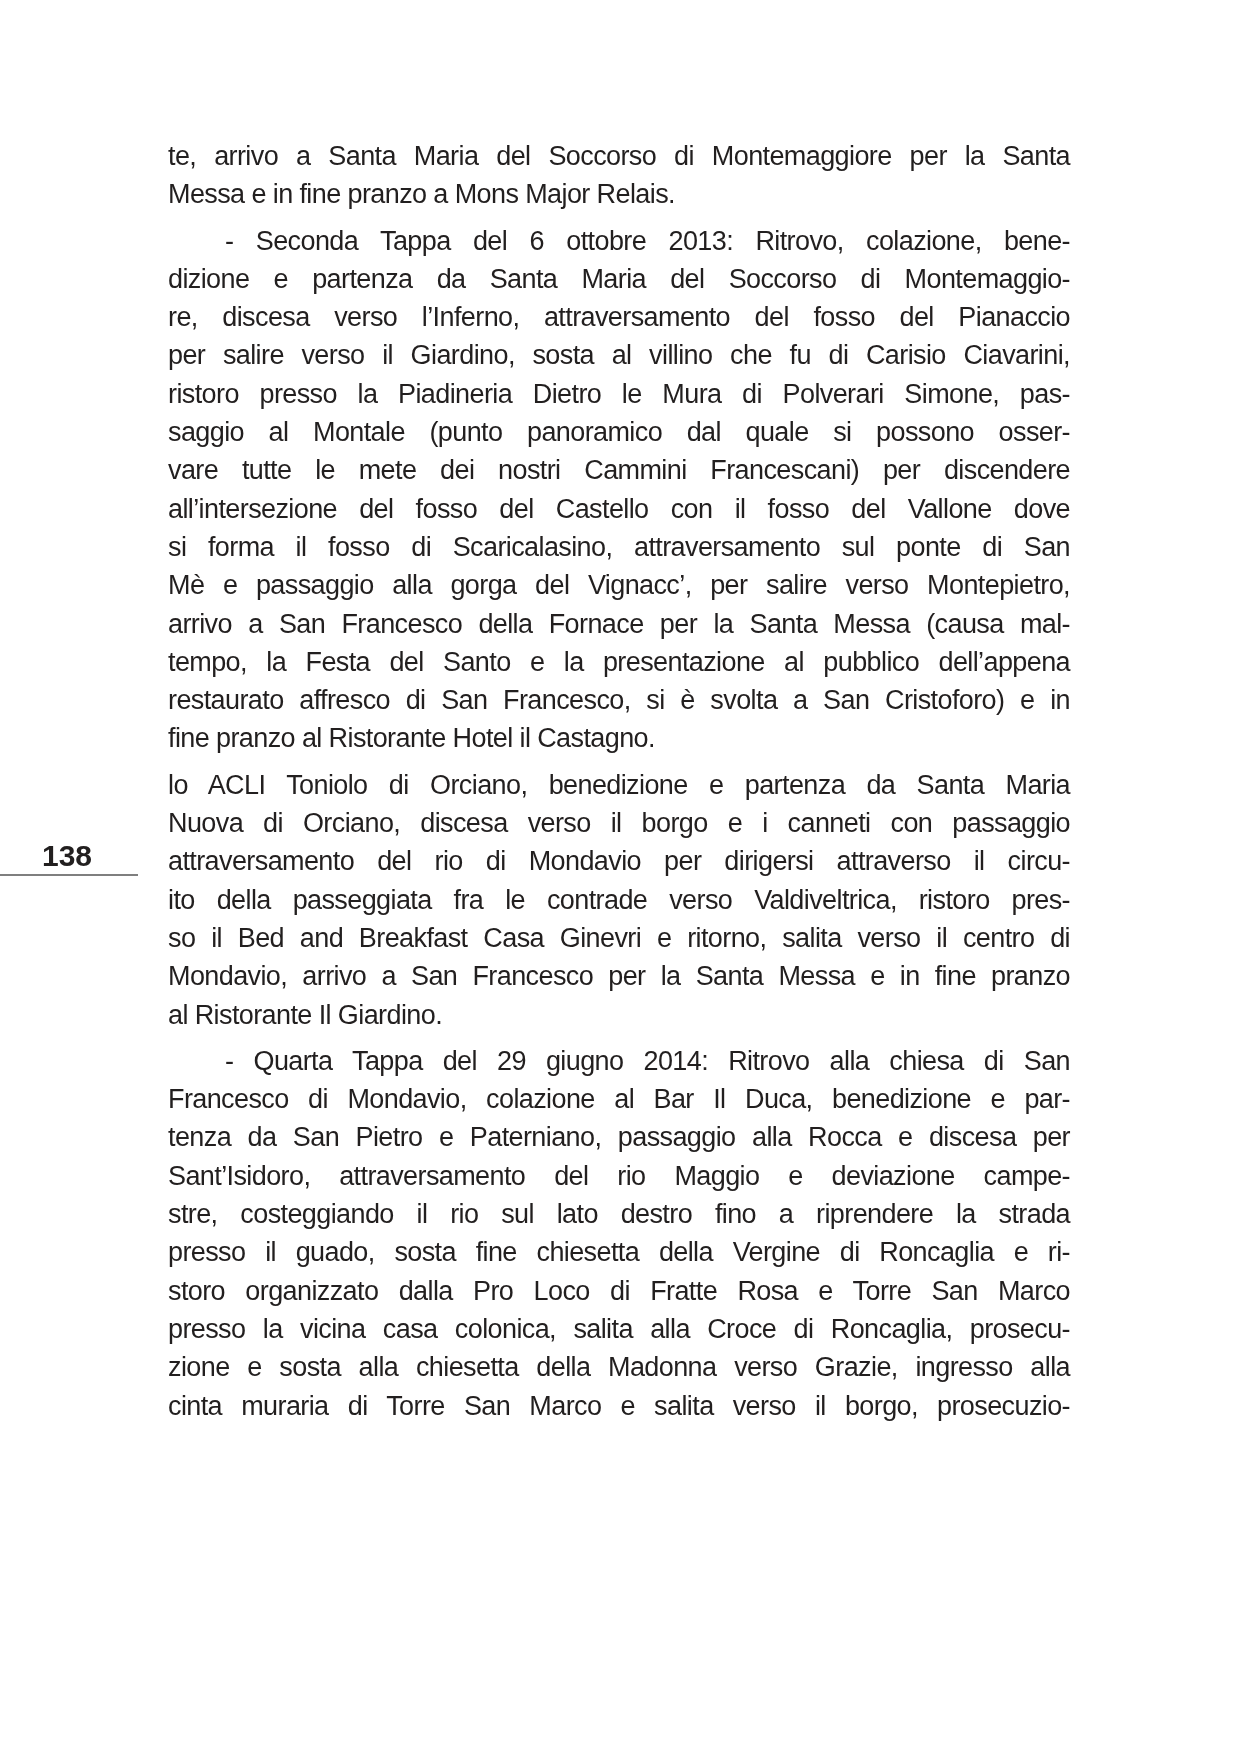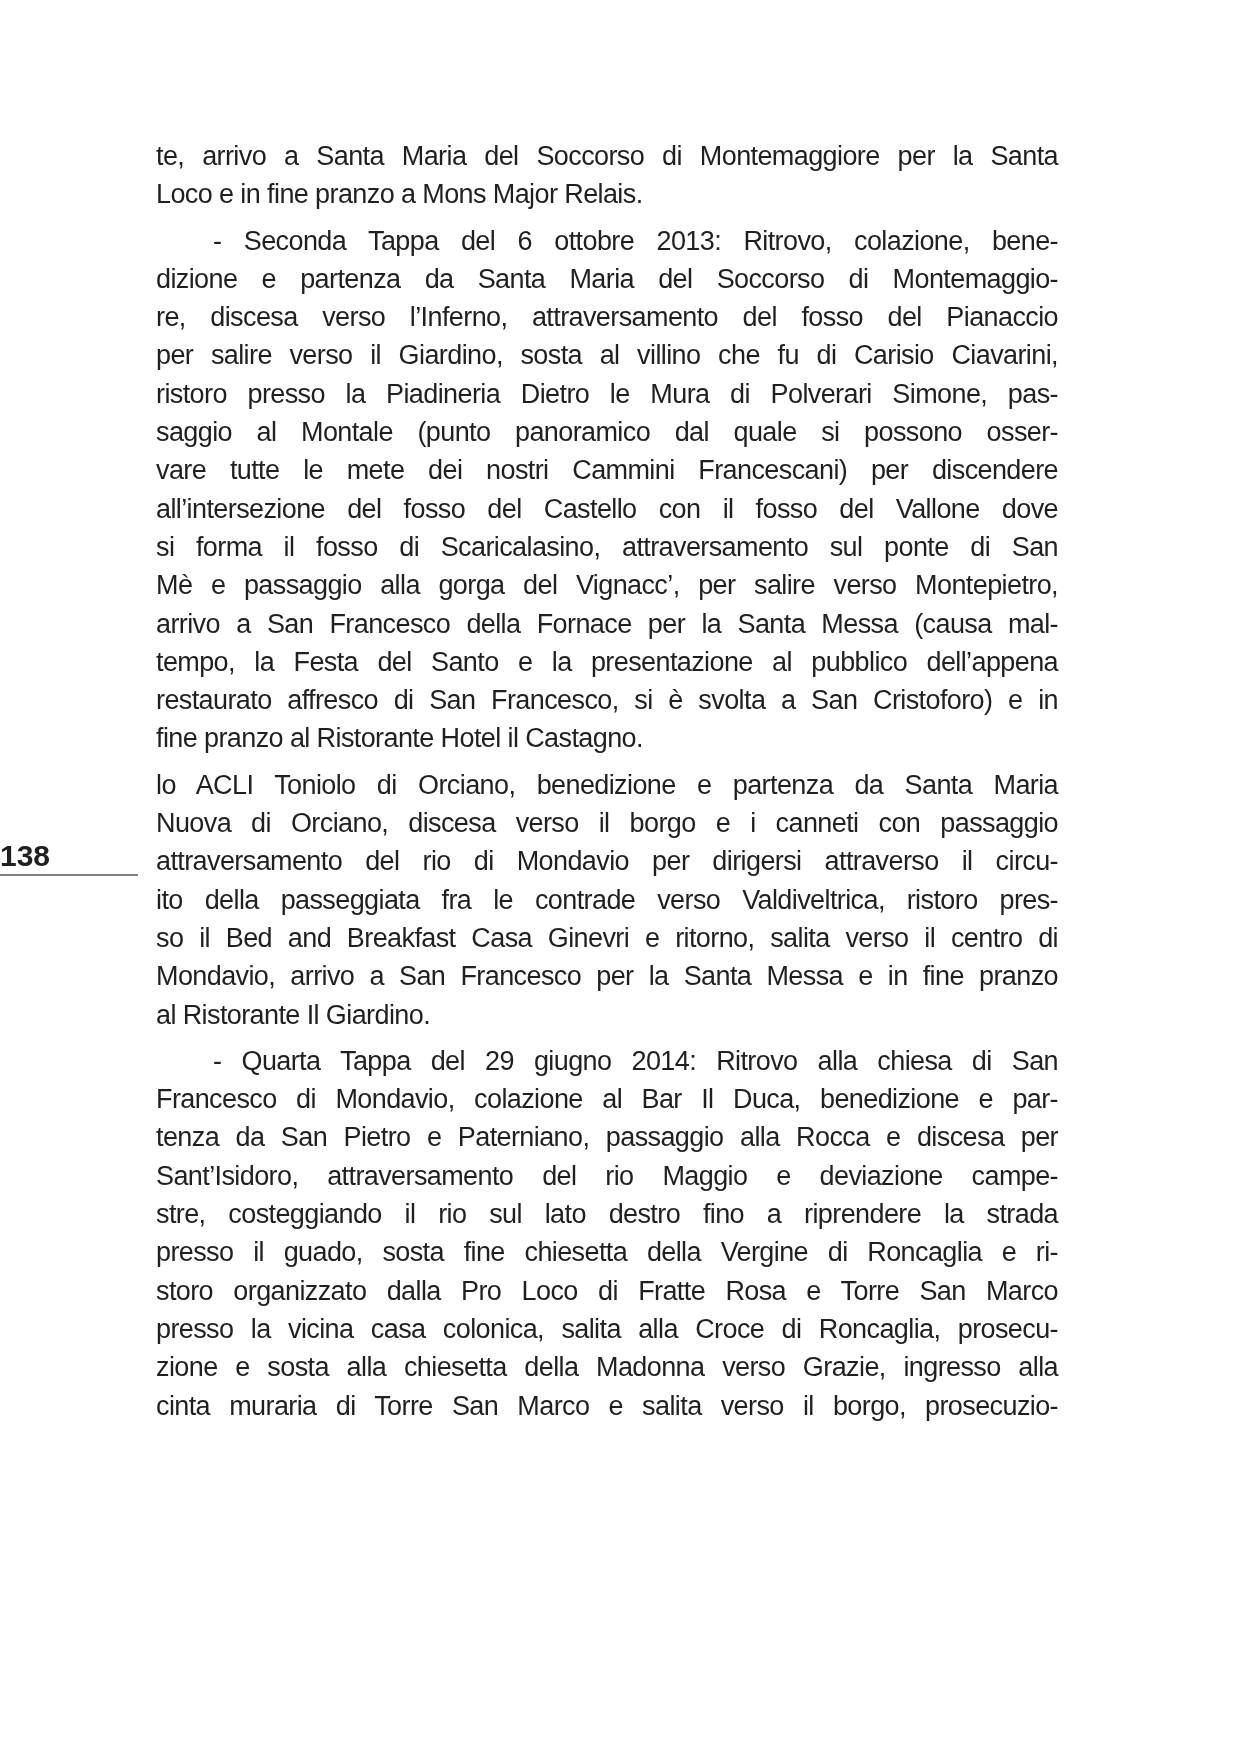--- a/index.html
+++ b/index.html
@@ -11,21 +11,21 @@
     position: relative;
     width: 1240px;
     height: 1754px;
     background: #ffffff;
     overflow: hidden;
     font-family: "Liberation Sans", sans-serif;
     color: #221f1f;
   }
   .text-column {
     position: absolute;
-    left: 156px;
+    left: 168px;
     top: 137px;
     width: 902px;
     font-size: 27px;
     letter-spacing: -0.6px;
     line-height: 38.3px;
     color: #221f1f;
   }
   .para { margin: 0; }
   .para:not(:first-child) { margin-top: 8px; }
   .tline {
@@ -36,21 +36,21 @@
   .tline.last {
     text-align: left;
     text-align-last: left;
   }
   .tline.indent { padding-left: 57px; }
   .page-num {
     position: absolute;
     left: 0;
     top: 841px;
     width: 134px;
-    text-align: left;
+    text-align: center;
     font-size: 30px;
     line-height: 30px;
     font-weight: bold;
     color: #221f1f;
   }
   .page-rule {
     position: absolute;
     left: 0;
     top: 874px;
     width: 138px;
@@ -63,21 +63,21 @@
 
 <div class="page">
 
   <div class="page-num">138</div>
   <div class="page-rule"></div>
 
   <div class="text-column">
 
     <div class="para">
       <div class="tline">te, arrivo a Santa Maria del Soccorso di Montemaggiore per la Santa</div>
-      <div class="tline last">Loco e in fine pranzo a Mons Major Relais.</div>
+      <div class="tline last">Messa e in fine pranzo a Mons Major Relais.</div>
     </div>
 
     <div class="para">
       <div class="tline indent">- Seconda Tappa del 6 ottobre 2013: Ritrovo, colazione, bene-</div>
       <div class="tline">dizione e partenza da Santa Maria del Soccorso di Montemaggio-</div>
       <div class="tline">re, discesa verso l’Inferno, attraversamento del fosso del Pianaccio</div>
       <div class="tline">per salire verso il Giardino, sosta al villino che fu di Carisio Ciavarini,</div>
       <div class="tline">ristoro presso la Piadineria Dietro le Mura di Polverari Simone, pas-</div>
       <div class="tline">saggio al Montale (punto panoramico dal quale si possono osser-</div>
       <div class="tline">vare tutte le mete dei nostri Cammini Francescani) per discendere</div>

